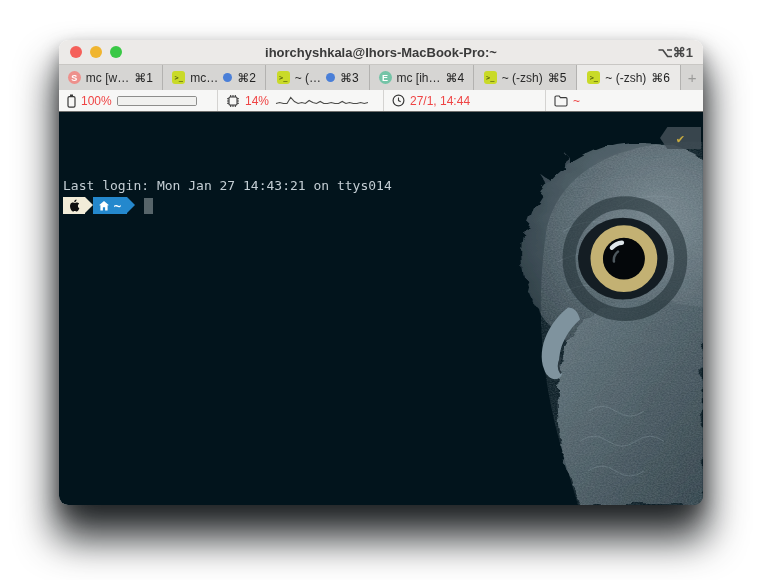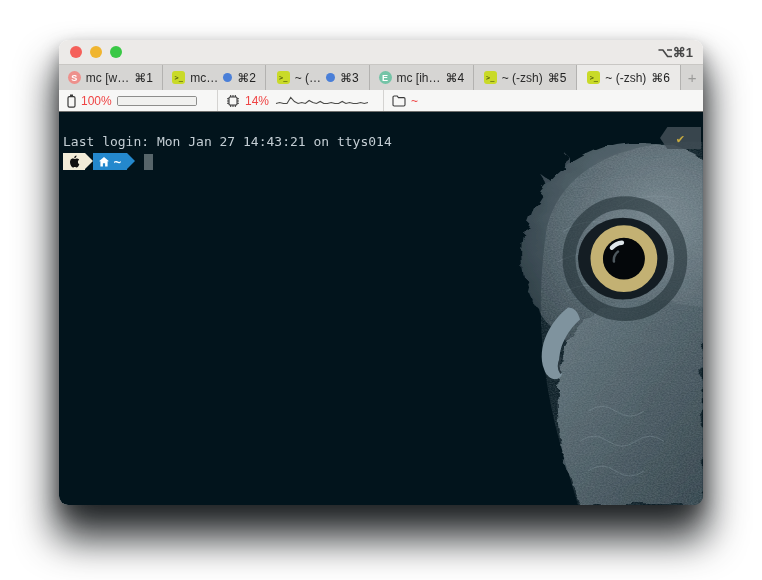--- a/index.html
+++ b/index.html
@@ -49,21 +49,21 @@
   .sb-dir { flex:1; }
   .battbar { width:80px; height:10px; border:1px solid #8e8e8c; border-radius:2px;
              background:#fdfdfc; position:relative; overflow:hidden; }
   .battbar .fill { position:absolute; inset:0; background:#f1f1ef; }
   .sb-icon { flex:none; display:block; }
 
   
   .terminal { flex:1; position:relative; background:#02141c; overflow:hidden;
               font-family:"DejaVu Sans Mono", monospace; font-size:13px; color:#c4ced4; }
   .owl { position:absolute; right:0; top:0; height:100%; }
-  .term-text { position:relative; z-index:2; padding:21px 0 0 4px; }
+  .term-text { position:relative; z-index:2; padding:21px 0 0 4px;margin-top:44px; }
   .lastlogin { height:17px; line-height:17px; letter-spacing:0; }
 
   .promptline { margin-top:3px; height:17px; display:flex; align-items:stretch; }
   .pseg { display:flex; align-items:center; }
   .pseg.cream { background:#f2ecd8; padding:0 5px 0 6px; }
   .pseg.blue  { background:#2488cd; padding:0 6px; color:#ffffff; gap:5px; font-weight:bold; }
   .parrow { width:0; height:0; border-top:8.5px solid transparent;
             border-bottom:8.5px solid transparent; }
   .parrow.cream-to-blue { border-left:8px solid #f2ecd8; margin-right:-0.5px; }
   .parrow.blue-to-bg    { border-left:8px solid #2488cd; }
@@ -78,20 +78,21 @@
 <body>
 
 <div class="window">
 
   <div class="titlebar">
     <div class="lights">
       <span class="light red"></span>
       <span class="light yellow"></span>
       <span class="light green"></span>
     </div>
+    <span class="title">ihorchyshkala@Ihors-MacBook-Pro:~</span>
     <span class="win-shortcut">⌥⌘1</span>
   </div>
 
   <div class="tabbar">
     <div class="tab">
       <span class="tab-icon icon-s-badge">S</span>
       <span class="tab-label">mc [w…</span>
 
       <span class="tab-shortcut">⌘1</span>
     </div>
@@ -143,20 +144,27 @@
       <svg class="sb-icon" width="14" height="14" viewBox="0 0 14 14">
         <g stroke="#3a3a3a" stroke-width="1.1" fill="none">
           <rect x="3" y="3" width="8" height="8" rx="1"></rect>
           <path d="M4.7 3V1 M7 3V1 M9.3 3V1 M4.7 13v-2 M7 13v-2 M9.3 13v-2 M3 4.7H1 M3 7H1 M3 9.3H1 M13 4.7h-2 M13 7h-2 M13 9.3h-2"></path>
         </g>
       </svg>
       <span>14%</span>
       <svg class="sb-icon" width="96" height="14" viewBox="0 0 96 14">
         <polyline id="spark" points="2.0,9.5 5.7,8.5 9.4,9.5 13.0,9.5 16.7,3.5 20.4,7.5 24.1,9.5 27.8,8.5 31.4,9.5 35.1,6.5 38.8,8.5 42.5,9.5 46.2,7.5 49.8,9.5 53.5,9.5 57.2,8.5 60.9,9.5 64.6,9.5 68.2,7.5 71.9,9.5 75.6,8.5 79.3,9.5 83.0,9.5 86.6,8.5 90.3,9.5 94.0,8.5" fill="none" stroke="#4c4c4a" stroke-width="1.1"></polyline>
       </svg>
+    </div>
+    <div class="sb-sec sb-clock">
+      <svg class="sb-icon" width="13" height="13" viewBox="0 0 13 13">
+          <circle cx="6.5" cy="6.5" r="5.4" fill="none" stroke="#3a3a3a" stroke-width="1.2"></circle>
+          <path d="M6.5 3.4v3.2l2.2 1.2" fill="none" stroke="#3a3a3a" stroke-width="1.1"></path>
+        </svg>
+      <span>27/1, 14:44</span>
     </div>
     <div class="sb-sec sb-dir">
       <svg class="sb-icon" width="14" height="12" viewBox="0 0 14 12">
           <path d="M1 2.2c0-.7.5-1.2 1.2-1.2h3l1.2 1.6h5.4c.7 0 1.2.5 1.2 1.2v6c0 .7-.5 1.2-1.2 1.2H2.2c-.7 0-1.2-.5-1.2-1.2z" fill="none" stroke="#3a3a3a" stroke-width="1.1"></path>
         </svg>
       <span>~</span>
     </div>
   </div>
 
   <div class="terminal">

